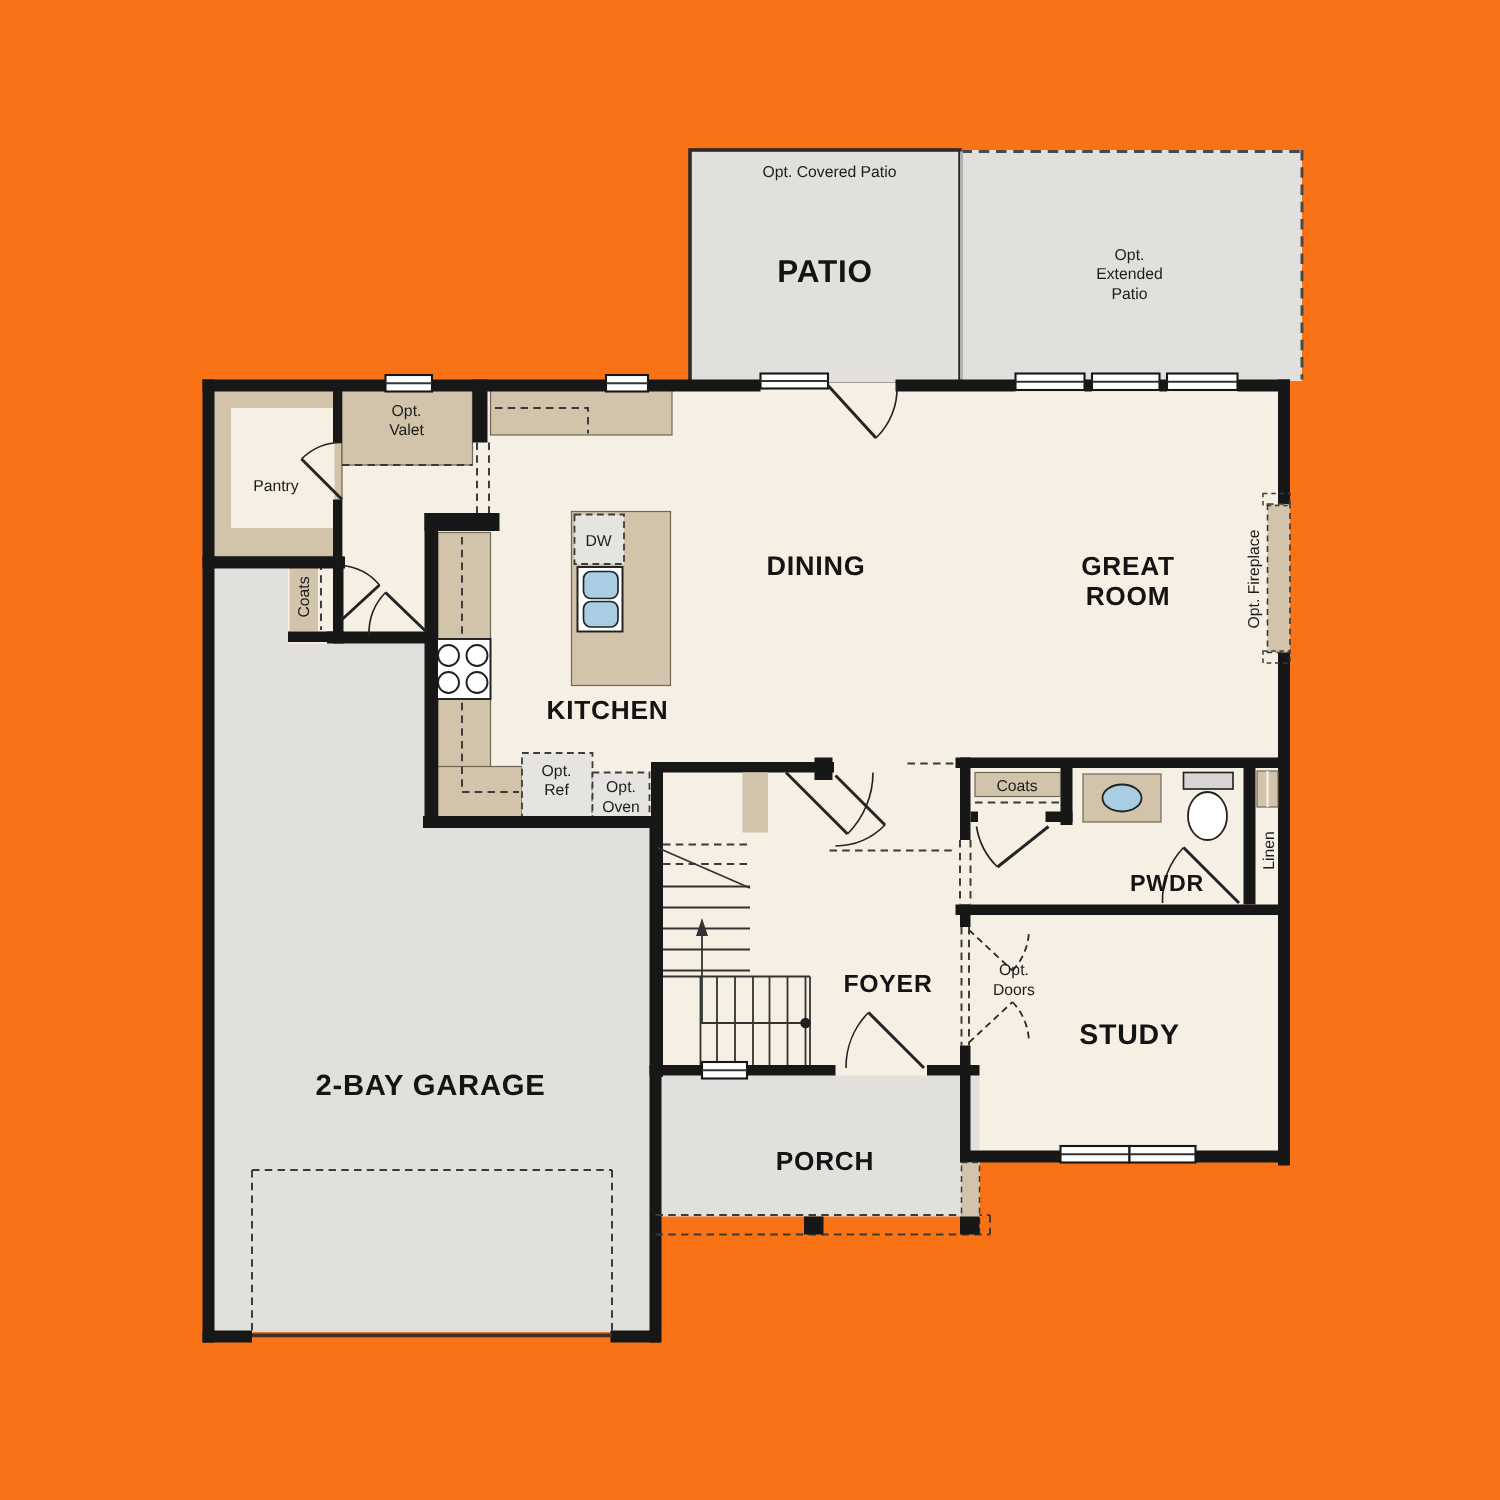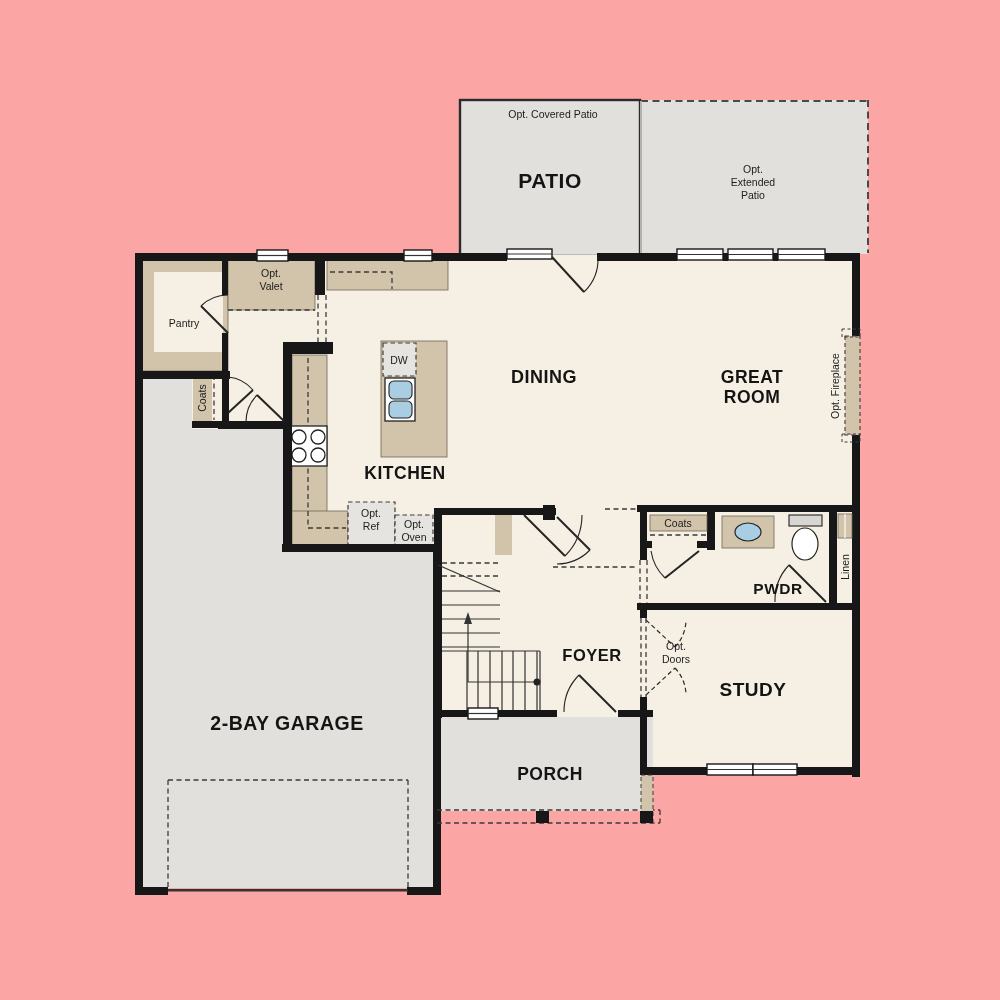--- a/index.html
+++ b/index.html
@@ -1,16 +1,16 @@
 <!DOCTYPE html>
 <html style="--cream: #f6efe3; --gray: #e2e0dd; --tan: #d1c4aa; --sink_blue: #a9cee3; --wall: #171717;"><head>
 <meta charset="utf-8">
 <style>
   html,body{margin:0;padding:0;background:#ffffff;}
-  .stage{width:1000px;height:1000px;position:relative;background:#fca5a5;font-family:"Liberation Sans",sans-serif;}
+  .stage{width:1000px;height:1000px;position:relative;background:#f97316;font-family:"Liberation Sans",sans-serif;}
   svg{display:block}
   .wall{fill:#171717;stroke:none}
   .cream{fill:var(--cream)}
   .gray{fill:var(--gray)}
   .tan{fill:var(--tan);stroke:#6e6756;stroke-width:.8}
   .tanplain{fill:var(--tan)}
   .optbox{fill:#e6e4e1;stroke:#3c3c3c;stroke-width:1.2;stroke-dasharray:4.5 3}
   .win{fill:#ffffff;stroke:#171717;stroke-width:1.4}
   .thin{stroke:#333;stroke-width:1.2;fill:none}
   .dash{stroke:#3a3a3a;stroke-width:1.3;fill:none;stroke-dasharray:5 3.5}

